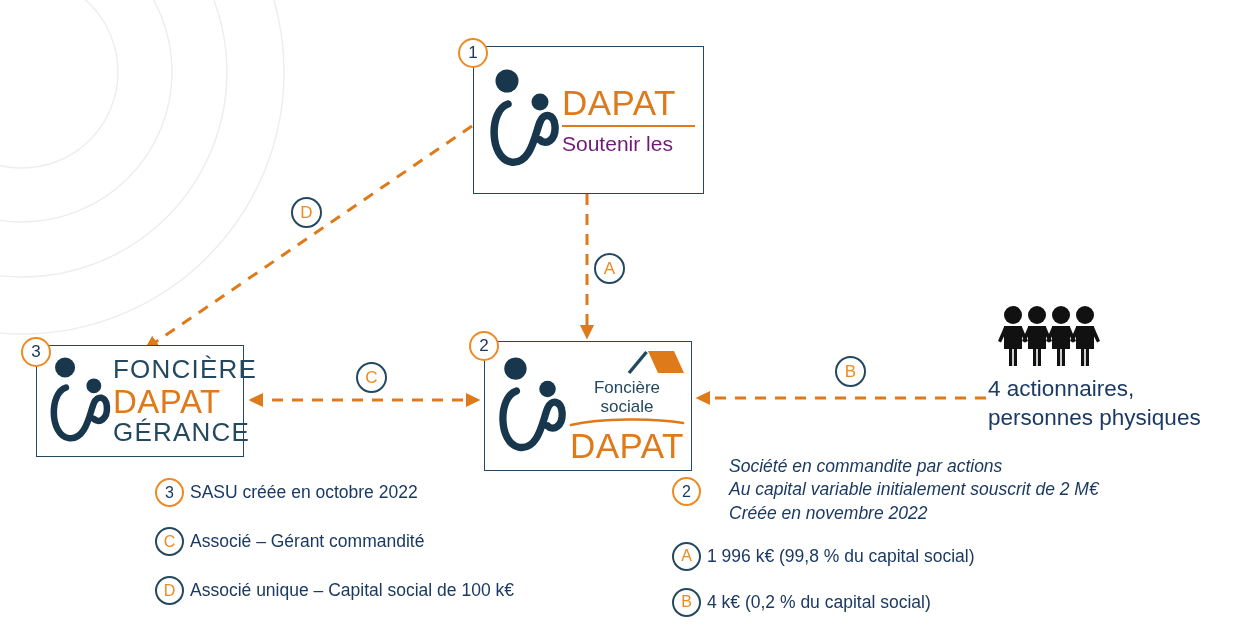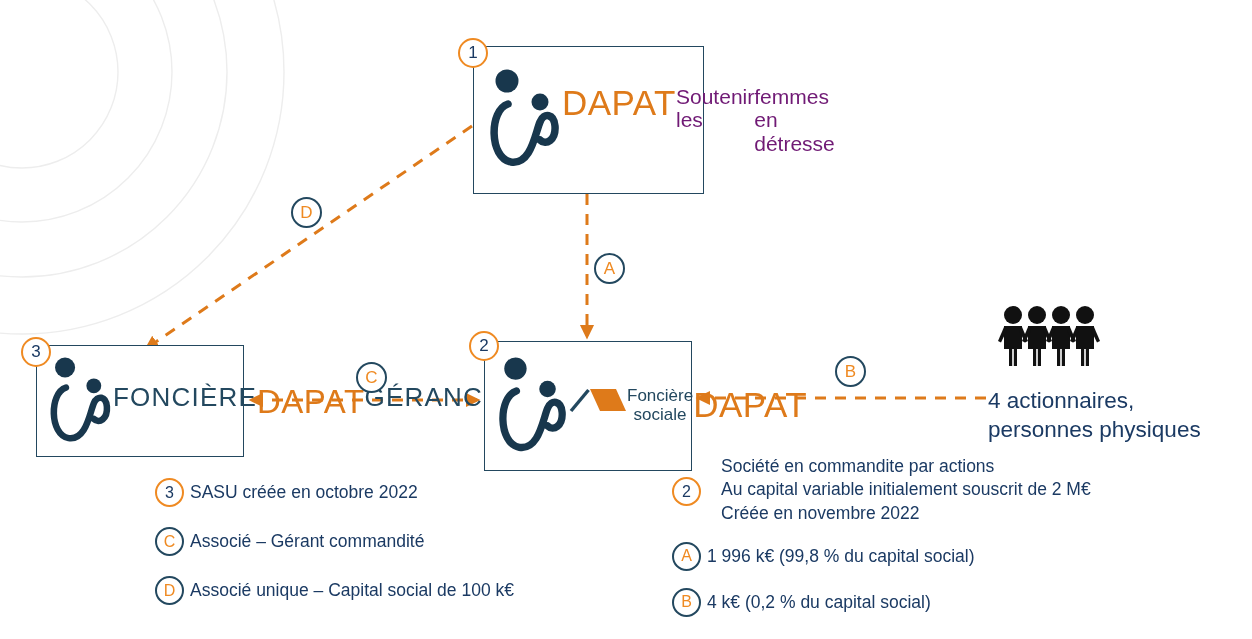--- a/index.html
+++ b/index.html
@@ -24,21 +24,21 @@
     position:absolute;z-index:2;background:#fff;
     border:1.6px solid #23485f;
     box-sizing:border-box;
     display:flex;align-items:center;
   }
   #box-dapat{left:473px;top:46px;width:231px;height:148px;padding:0 8px 0 10px;}
   #box-gerance{left:36px;top:345px;width:208px;height:112px;padding:0 6px 0 8px;}
   #box-fonciere{left:484px;top:341px;width:208px;height:130px;padding:0 6px 0 8px;align-items:center;}
 
   .mark{flex:0 0 auto;}
-  .logo-text{flex:1 1 auto;display:flex;flex-direction:row;justify-content:center;}
+  .logo-text{flex:1 1 auto;display:flex;flex-direction:column;justify-content:center;}
 
   
   .dapat-word{
     color:#de7a1a;letter-spacing:.5px;line-height:1;
     font-weight:400;
   }
   #b1-dapat{font-size:35px;margin-bottom:3px;}
   .rule{height:1.6px;background:#de7a1a;width:100%;margin:2px 0 5px 0;}
   .tagline{color:#701a75;font-size:21px;line-height:1.12;}
 
@@ -71,21 +71,21 @@
   }
   #marker-A{left:594px;top:253px;}
   #marker-B{left:835px;top:356px;}
   #marker-C{left:356px;top:362px;}
   #marker-D{left:291px;top:197px;}
 
   
   #shareholders{position:absolute;left:988px;top:305px;z-index:2;width:250px;}
   #people-icon{height:62px;margin-left:10px;}
   #shareholders-label{
-    color:#1b3a63;font-size:22.5px;line-height:1.28;margin-top:16px;white-space:pre-line;
+    color:#1b3a63;font-size:22.5px;line-height:1.28;margin-top:4px;white-space:pre-line;
   }
 
   
   .legend{position:absolute;z-index:3;}
   #legend-left{left:155px;top:478px;width:520px;}
   #legend-right{left:672px;top:455px;width:560px;}
 
   .legend-row{display:flex;align-items:flex-start;margin-bottom:20px;}
   #legend-right .legend-row{margin-bottom:17px;}
 
@@ -94,21 +94,21 @@
     display:flex;align-items:center;justify-content:center;
     font-size:16px;box-sizing:border-box;background:#fff;
   }
   .lg-circle.orange-ring{border:2px solid #ef8a22;color:#1b3a63;}
   .lg-circle.navy-ring{border:2px solid #23485f;color:#ef8a22;}
 
   .lg-text{
     margin-left:6px;color:#1b3a63;font-size:17.5px;line-height:1.33;
     white-space:pre-line;padding-top:3px;
   }
-  #lg-r0 .lg-text{margin-left:20px;padding-top:0;}
+  #lg-r0 .lg-text{margin-left:28px;padding-top:0;font-style:italic;}
   #lg-r0 .lg-circle{margin-top:22px;}
 </style>
 </head>
 <body>
 
 <div id="stage">
 
   <svg id="bg-arcs" viewBox="0 0 1252 639">
     <g fill="none" stroke="#ededed" stroke-width="1.4">
       <circle cx="22" cy="72" r="96"></circle>
@@ -140,21 +140,20 @@
   <div class="logo-box" id="box-dapat">
     <svg class="mark" width="78" height="108" viewBox="0 0 78 108">
       <circle cx="23" cy="15" r="11.5" fill="#18374d"></circle>
       <circle cx="56" cy="36" r="8.5" fill="#18374d"></circle>
       <path d="M24 38 C5 44 5 92 27 96 C47 99 51 68 56 56 C60 46 70 48 71 60 C72 74 62 80 56 74" fill="none" stroke="#18374d" stroke-width="7.5" stroke-linecap="round"></path>
     </svg>
     <div class="logo-text">
       <div class="dapat-word" id="b1-dapat">DAPAT</div>
       <div class="rule"></div>
       <div class="tagline">Soutenir les</div>
-      <div class="tagline">femmes en détresse</div>
     </div>
   </div>
   <div class="badge-num" id="badge-1">1</div>
 
   <div class="logo-box" id="box-gerance">
     <svg class="mark" width="68" height="95" viewBox="0 0 78 108">
       <circle cx="23" cy="15" r="11.5" fill="#18374d"></circle>
       <circle cx="56" cy="36" r="8.5" fill="#18374d"></circle>
       <path d="M24 38 C5 44 5 92 27 96 C47 99 51 68 56 56 C60 46 70 48 71 60 C72 74 62 80 56 74" fill="none" stroke="#18374d" stroke-width="7.5" stroke-linecap="round"></path>
     </svg>

